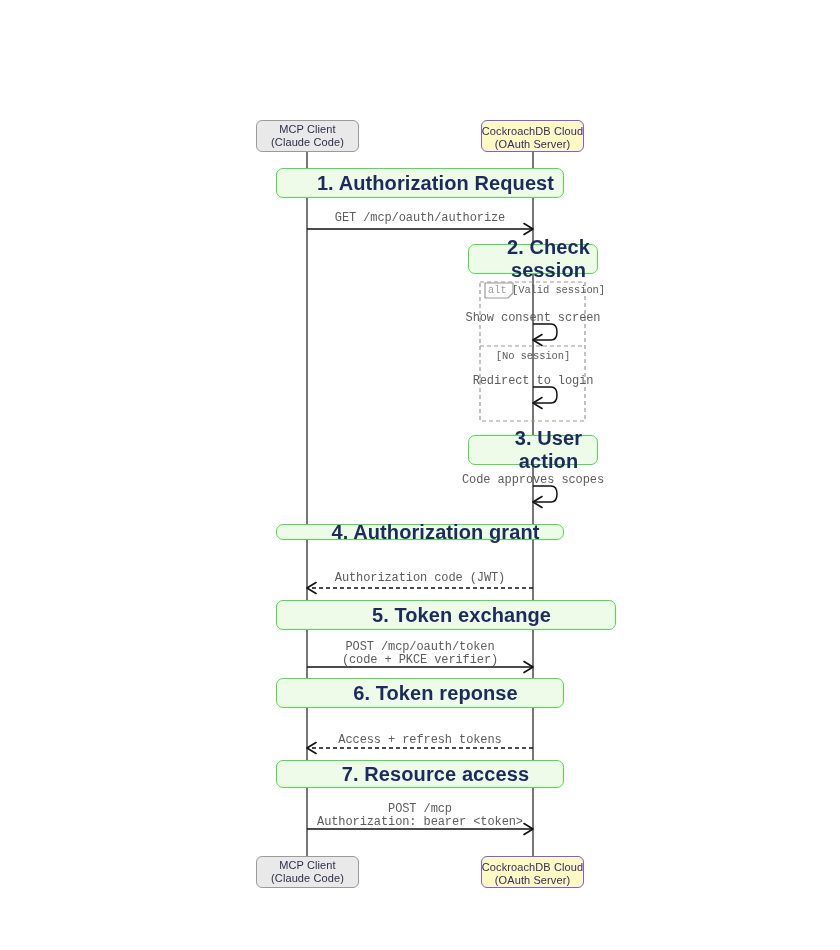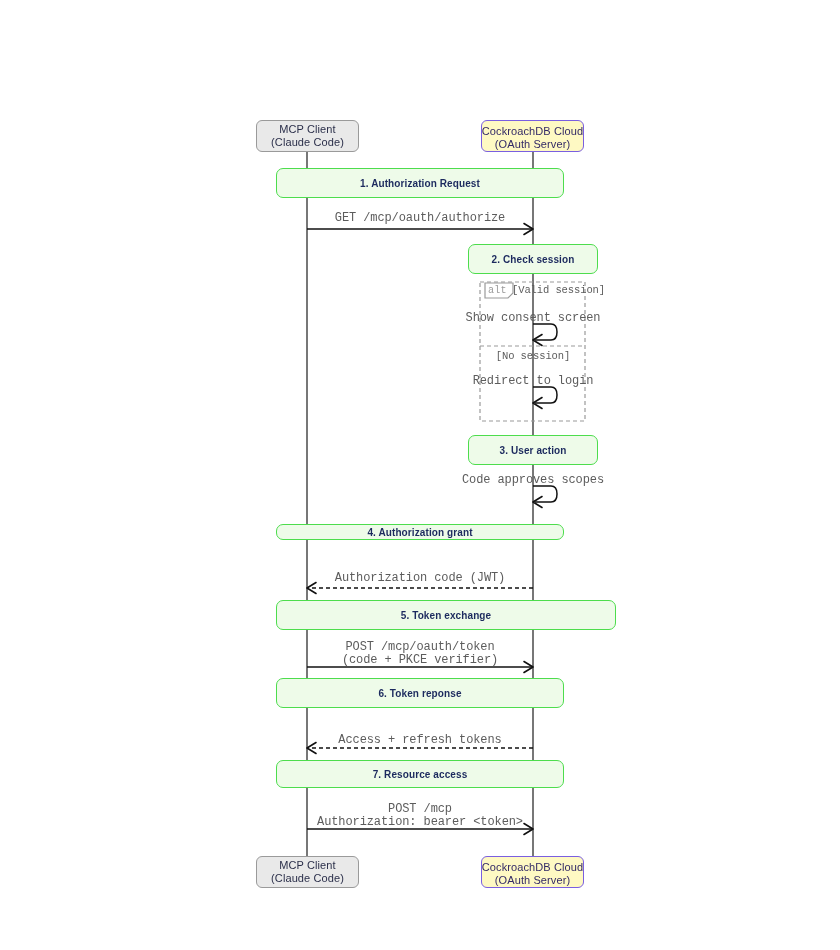--- a/index.html
+++ b/index.html
@@ -58,26 +58,27 @@
   
   .note-block {
     position: absolute;
     box-sizing: border-box;
     background: #eefbe9;
     border: 1.5px solid #4ddd4d;
     border-radius: 7px;
     display: flex;
     align-items: center;
     justify-content: center;
-    text-align: left;
+    text-align: center;
     font-family: "Liberation Sans", sans-serif;
-    font-size: 10px;
+    font-size: 20px;
     font-weight: bold;
     color: #1c2a5e;
     letter-spacing: 0.1px;
+    padding-left: 31px;
   }
 
   
   .msg-label {
     position: absolute;
     font-family: "Liberation Mono", monospace;
     font-size: 12px;
     line-height: 13px;
     color: #5c5c5c;
     text-align: center;

